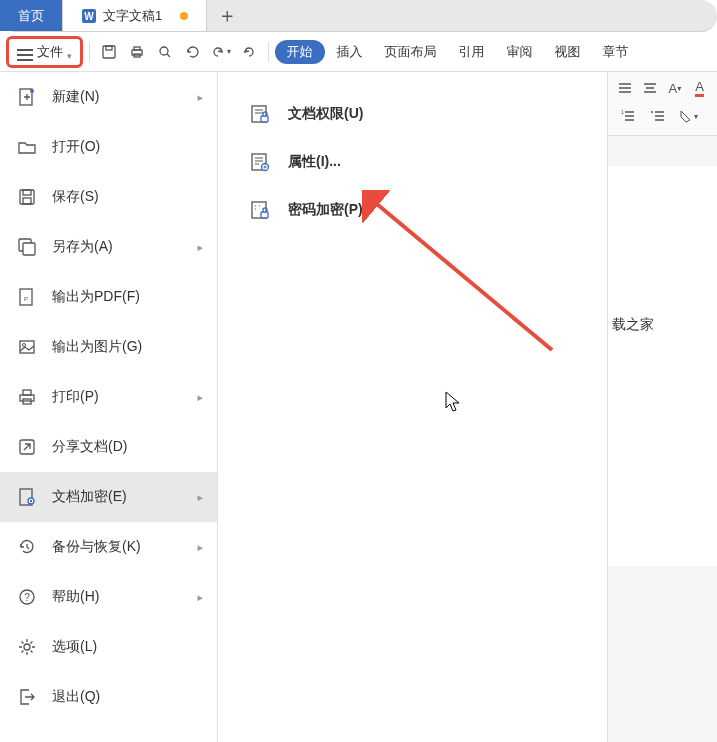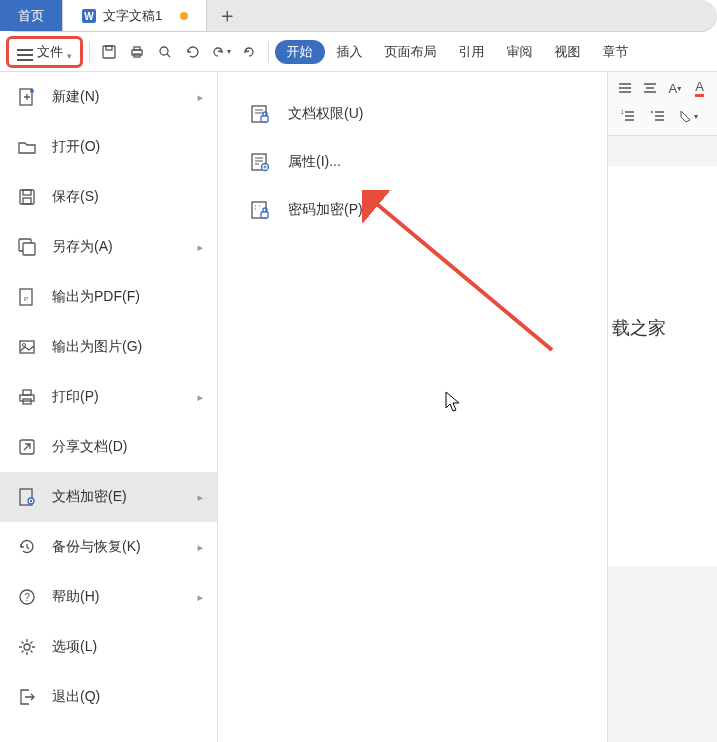--- a/index.html
+++ b/index.html
@@ -25,28 +25,28 @@
     .content-area { position: relative; height: calc(100% - 72px); }
     
     .file-menu { position: absolute; left: 0; top: 0; width: 218px; height: 100%; background: #fff; border-right: 1px solid #e0e0e0; z-index: 10; }
     .menu-item { display: flex; align-items: center; height: 50px; padding: 0 16px; font-size: 14px; color: #333; gap: 14px; position: relative; }
     .menu-item.selected { background: #e8e8e8; }
     .menu-item .arrow { position: absolute; right: 14px; color: #999; font-size: 11px; }
     .menu-icon { width: 22px; height: 22px; display: flex; align-items: center; justify-content: center; color: #555; }
     
     .submenu { position: absolute; left: 218px; top: 0; width: 390px; height: 100%; background: #fff; border-right: 1px solid #e0e0e0; z-index: 9; padding: 18px 0 0 30px; }
     .submenu-title { font-size: 14px; font-weight: bold; color: #222; margin-bottom: 24px; }
-    .submenu-item { display: flex; align-items: center; height: 48px; font-size: 14px; color: #333; gap: 16px; }
+    .submenu-item { display: flex; align-items: center; height: 48px; font-size: 14px; color: #333; gap: 16px; font-weight: bold; }
     .submenu-icon { width: 24px; height: 24px; display: flex; align-items: center; justify-content: center; }
     
     .doc-area { position: absolute; left: 608px; top: 0; right: 0; height: 100%; background: #f5f5f5; }
     .format-bar { height: 64px; background: #fafafa; border-bottom: 1px solid #e0e0e0; padding: 4px 8px; display: flex; flex-direction: column; gap: 4px; }
     .format-row { display: flex; gap: 6px; align-items: center; }
     .fmt-btn { width: 24px; height: 24px; display: flex; align-items: center; justify-content: center; font-size: 13px; color: #555; }
-    .doc-page { background: #fff; margin: 30px 0 0 0; height: 400px; padding: 150px 0 0 4px; font-size: 18px; color: #333; }
+    .doc-page { background: #fff; margin: 30px 0 0 0; height: 400px; padding: 150px 0 0 4px; font-size: 14px; color: #333; }
     
     .arrow-annotation { position: absolute; left: 362px; top: 118px; z-index: 20; pointer-events: none; }
     .cursor-icon { position: absolute; left: 444px; top: 318px; z-index: 20; pointer-events: none; }
     
     svg { display: block; }
   </style>
 </head>
 <body>
 
 <div class="tab-bar">

